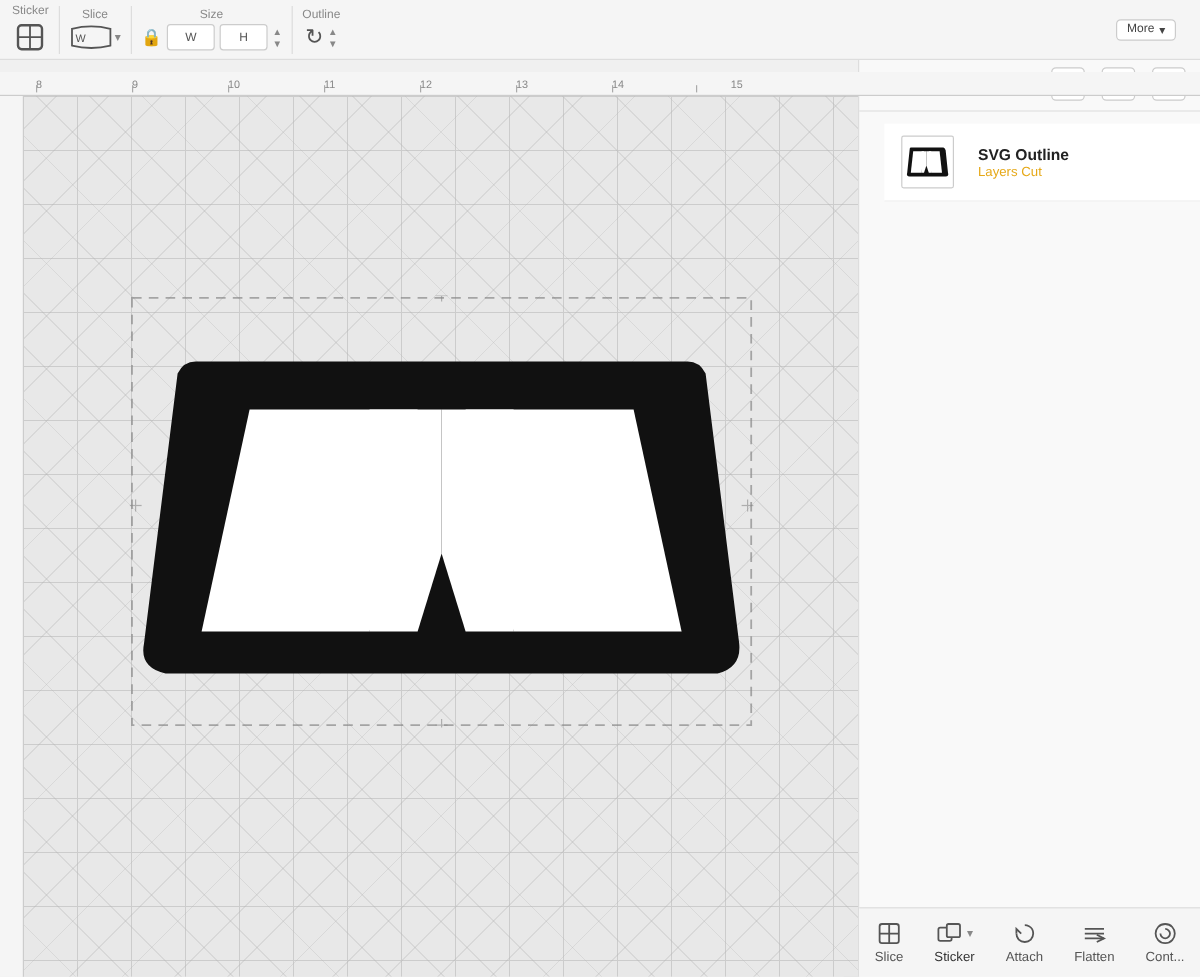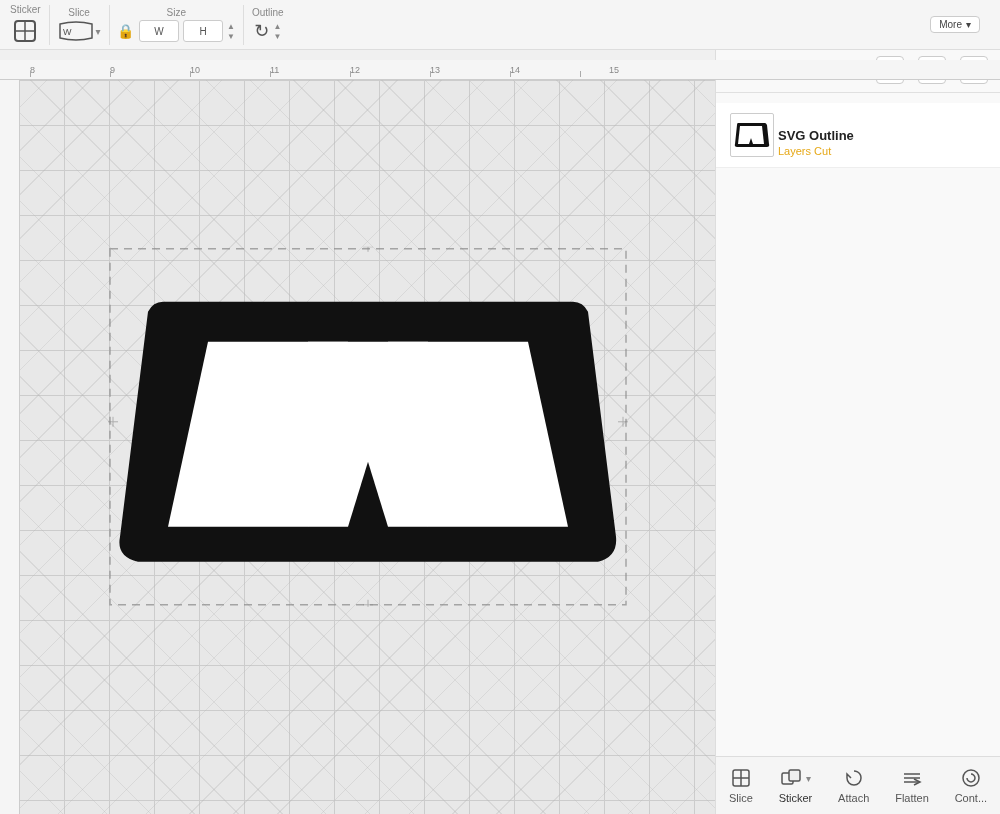--- a/index.html
+++ b/index.html
@@ -207,26 +207,27 @@
     }
 
     
     #layers-list {
       flex: 1;
       padding: 10px 0;
       overflow-y: auto;
     }
     .layer-item {
       display: flex;
-      align-items: flex-end;
+      align-items: center;
       padding: 10px 14px;
-      gap: 4px;
+      gap: 20px;
       cursor: pointer;
       background: white;
       border-bottom: 1px solid #eee;
+      margin-left: 21px;
     }
     .layer-thumb {
       width: 44px;
       height: 44px;
       background: white;
       border: 1px solid #ccc;
       border-radius: 2px;
       display: flex;
       align-items: center;
       justify-content: center;

